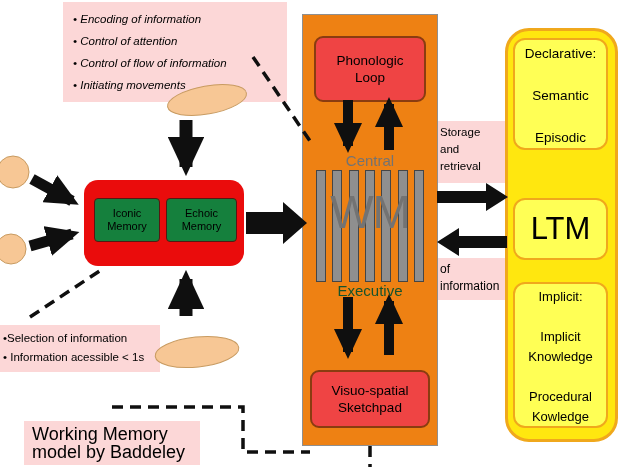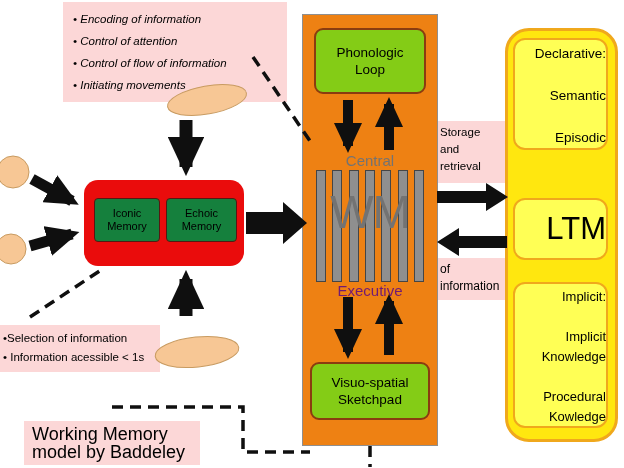--- a/index.html
+++ b/index.html
@@ -14,32 +14,32 @@
   #selection { left:0; top:325px; width:160px; height:47px; padding:4px 3px; font-size:11.5px; line-height:19px; }
   #caption { left:24px; top:421px; width:176px; height:44px; padding:4px 8px; font-size:18px; line-height:18px; }
 
   #sensory { position:absolute; left:84px; top:180px; width:160px; height:86px; background:#ea0c0c; border-radius:14px; }
   .mem { position:absolute; background:#15803d; border:1.5px solid #551812; border-radius:4px;
          font-size:11px; line-height:13px; display:flex; align-items:center; justify-content:center; text-align:center; }
   #iconic { left:94px; top:198px; width:66px; height:44px; }
   #echoic { left:166px; top:198px; width:71px; height:44px; }
 
   #panel { position:absolute; left:302px; top:14px; width:136px; height:432px; background:#ee8113; border:1px solid #8f8f8f; }
-  .obox { position:absolute; background:#84cc16; border:2px solid #8a3c10; border-radius:9px;
-          font-size:13.5px; line-height:17px; display:flex; align-items:center; justify-content:center; text-align:center; }
+  .obox { position:absolute; background:#ef4444; border:2px solid #8a3c10; border-radius:9px;
+          font-size:13.5px; line-height:17px; display:flex; align-items:center; justify-content:center; text-align:center;margin-top:8px; }
   #phono { left:314px; top:28px; width:112px; height:66px; }
   #sketch { left:310px; top:362px; width:120px; height:58px; }
   #central { position:absolute; left:302px; top:152px; width:136px; text-align:center; color:#737373; font-size:15px; }
-  #executive { position:absolute; left:302px; top:282px; width:136px; text-align:center; color:#701a75; font-size:15px; }
+  #executive { position:absolute; left:302px; top:282px; width:136px; text-align:center; color:#14532d; font-size:15px; }
   #bars { position:absolute; left:316px; top:170px; width:108px; height:112px; display:flex; justify-content:space-between; }
   .bar { width:10px; height:100%; background:#8f8f8f; border:1px solid #454545; }
   #wmtext { position:absolute; left:302px; top:186px; width:136px; text-align:center; font-size:46px; line-height:52px; color:#737373; letter-spacing:-1px; }
 
   #ltmouter { position:absolute; left:505px; top:28px; width:113px; height:414px; background:#ffe70f; border:3px solid #f0a81c; border-radius:24px; }
-  .ybox { position:absolute; background:#ffff55; border:2px solid #f0a81c; border-radius:12px; text-align:right; }
+  .ybox { position:absolute; background:#ffff55; border:2px solid #f0a81c; border-radius:12px; text-align:center; }
   #declarative { left:513px; top:38px; width:95px; height:112px; font-size:13.5px; line-height:21px; padding-top:3px; }
   #ltmcore { left:513px; top:198px; width:95px; height:62px; font-size:31px; line-height:58px; }
   #implicit { left:513px; top:282px; width:95px; height:146px; font-size:13px; line-height:20px; padding-top:3px; }
 
   #overlay { position:absolute; left:0; top:0; width:624px; height:468px; z-index:10; pointer-events:none; }
   .dash { stroke:#0f0f0f; stroke-width:3.5; stroke-dasharray:11 7; fill:none; }
   .arr { stroke:#0f0f0f; fill:none; }
 </style>
 </head>
 <body>

